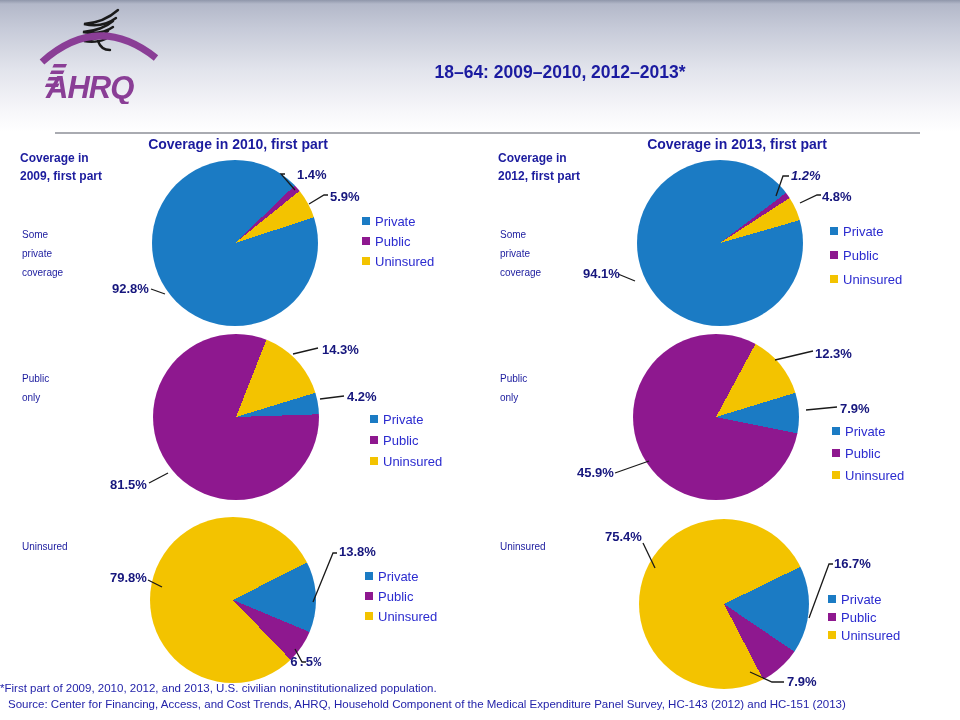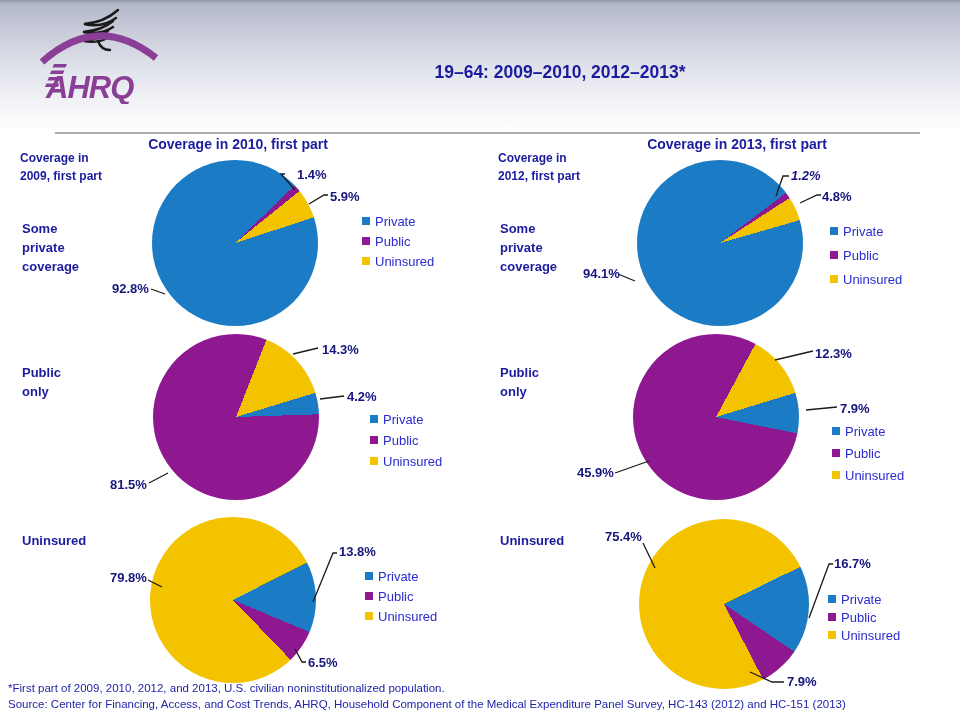--- a/index.html
+++ b/index.html
@@ -7,44 +7,44 @@
   .stage{position:relative;width:960px;height:720px;
     background:linear-gradient(180deg,#8f96aa 0px,#b3b8c9 4px,#c6cad8 28px,#e2e4ec 70px,#f7f7fa 112px,#ffffff 132px,#ffffff 100%);}
   .logo{position:absolute;left:34px;top:4px;width:130px;height:100px;}
   .figure-title{position:absolute;left:180px;top:38px;width:760px;text-align:center;
     color:#1b1ba0;font-weight:bold;font-size:17.5px;line-height:23px;}
   .divider{position:absolute;left:55px;top:132px;width:865px;height:2px;background:#a9abb1;}
   .col-title{position:absolute;top:136px;width:240px;text-align:center;font-weight:bold;font-size:14px;color:#1b1b9e;}
   .ct0{left:118px;} .ct1{left:617px;}
   .side-head{position:absolute;font-weight:bold;font-size:12px;color:#1b1b9e;line-height:18px;}
   .sh0{left:20px;top:149px;} .sh1{left:498px;top:149px;}
-  .row-label{position:absolute;font-weight:bold;font-size:13px;color:#1b1b9e;line-height:19px;}
+  .row-label{position:absolute;font-weight:normal;font-size:10px;color:#1b1b9e;line-height:19px;margin-top:6px;}
   .rl0{left:22px;top:219px;} .rl1{left:22px;top:363px;} .rl2{left:22px;top:531px;}
   .rl3{left:500px;top:219px;} .rl4{left:500px;top:363px;} .rl5{left:500px;top:531px;}
   .row-label span{display:block;}
   .pie{position:absolute;width:166px;height:166px;border-radius:50%;}
   .p0{left:152px;top:160px;} .p1{left:153px;top:334px;} .p2{left:150px;top:517px;}
   .p3{left:637px;top:160px;} .p4{left:633px;top:334px;}
   .p5{left:639px;top:519px;width:170px;height:170px;}
   .pct{position:absolute;font-weight:bold;font-size:13px;color:#16167d;white-space:nowrap;}
   .l0a{left:112px;top:281px;} .l0b{left:287px;top:167px;margin-left:10px;} .l0c{left:330px;top:189px;text-align:center;}
   .l1a{left:110px;top:477px;} .l1b{left:322px;top:342px;} .l1c{left:347px;top:389px;}
-  .l2a{left:110px;top:570px;} .l2b{left:339px;top:544px;} .l2c{left:308px;top:655px;}
+  .l2a{left:110px;top:570px;} .l2b{left:339px;top:544px;} .l2c{left:290px;top:655px;font-family:Liberation Mono, monospace;}
   .l3a{left:583px;top:266px;} .l3b{left:791px;top:168px;font-style:italic;} .l3c{left:822px;top:189px;}
   .l4a{left:577px;top:465px;} .l4b{left:815px;top:346px;} .l4c{left:840px;top:401px;}
   .l5a{left:605px;top:529px;} .l5b{left:834px;top:556px;} .l5c{left:787px;top:674px;}
   .leaders{position:absolute;left:0;top:0;width:960px;height:720px;pointer-events:none;}
   .leaders polyline{fill:none;stroke:#1a1a1a;stroke-width:1.3;}
   .legend{position:absolute;display:flex;flex-direction:column;}
   .lg-row{display:flex;align-items:center;gap:5px;font-size:13px;color:#2b2bcf;height:14px;}
   .sw{width:8px;height:8px;flex:0 0 8px;}
   .sw-0{background:#1b7bc4;} .sw-1{background:#8e188f;} .sw-2{background:#f3c300;}
   .g0{left:362px;top:214px;gap:6px;} .g1{left:370px;top:412px;gap:7px;} .g2{left:365px;top:569px;gap:6px;}
   .g3{left:830px;top:224px;gap:10px;} .g4{left:832px;top:424px;gap:8px;} .g5{left:828px;top:592px;gap:4px;}
-  .footnote{position:absolute;left:8px;top:682px;font-size:11.5px;color:#2424aa;}
+  .footnote{position:absolute;left:0;top:682px;font-size:11.5px;color:#2424aa;}
   .source{position:absolute;left:8px;top:698px;font-size:11.5px;color:#2424aa;}
 </style>
 </head>
 <body>
 
 <div class="stage">
 
   <svg class="logo" viewBox="0 0 130 100">
     <g stroke="#1a1a1a" fill="none" stroke-width="2.4" stroke-linecap="round">
       <path d="M84 6 C74 15 63 19 50 20 C63 23 74 20 82 14"></path>
@@ -54,21 +54,21 @@
     </g>
     <g>
       <path d="M20 60 h13 l-1.6 3.6 h-13 z M17.5 66.5 h13 l-1.6 3.6 h-13 z M15 73 h13 l-1.6 3.6 h-13 z M12.5 79.5 h13 l-1.6 3.6 h-13 z" fill="#8a3e96"></path>
       <path d="M8 58 Q64 8 122 54" stroke="#8a3e96" stroke-width="7" fill="none"></path>
       <text x="12" y="94" font-size="31" font-weight="bold" font-style="italic" fill="#8a3e96" letter-spacing="-1">AHRQ</text>
     </g>
   </svg>
 
   <div class="figure-title">
     <br>
-    <span>19–64: 2009–2010, 2012–2013*</span>
+    <span>18–64: 2009–2010, 2012–2013*</span>
   </div>
 
   <div class="divider"></div>
 
   <div class="col-title ct0">Coverage in 2010, first part</div>
   <div class="col-title ct1">Coverage in 2013, first part</div>
 
   <div class="side-head sh0">
     <span style="display:block">Coverage in</span>
     <span style="display:block">2009, first part</span>

